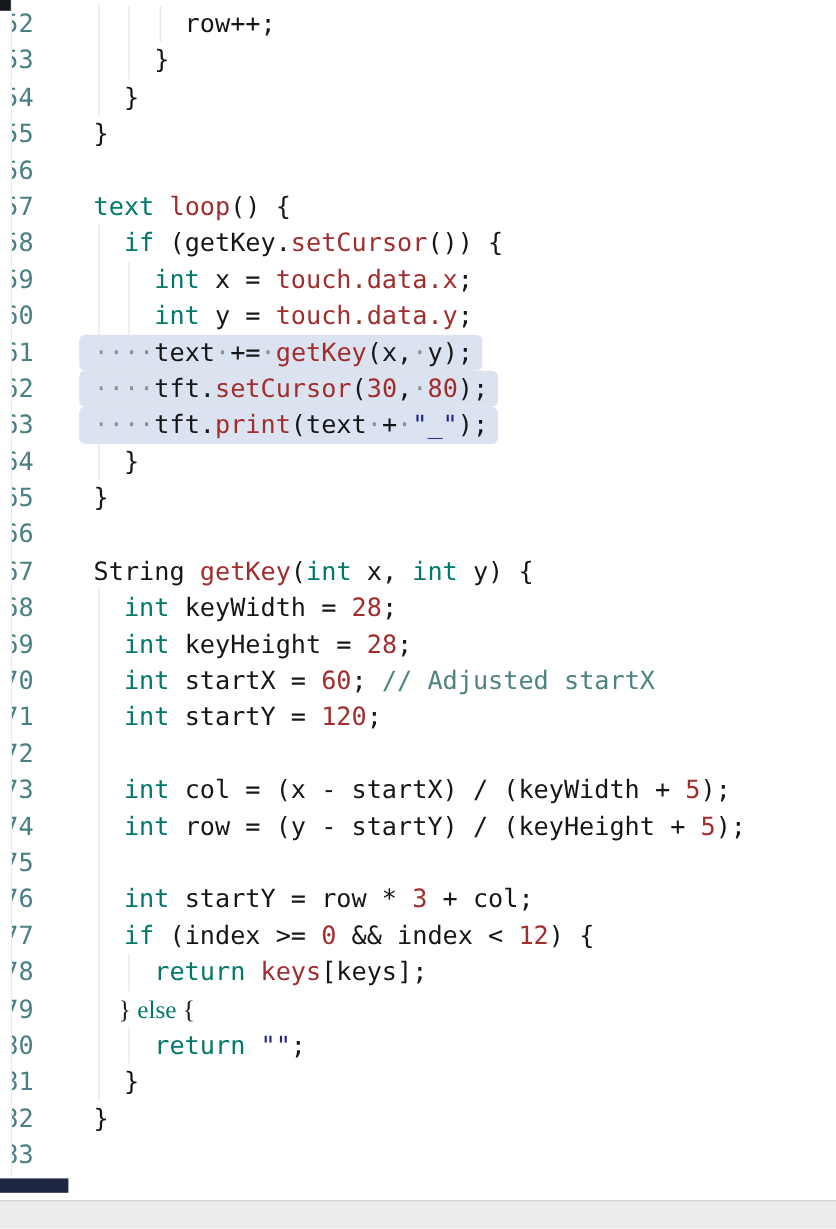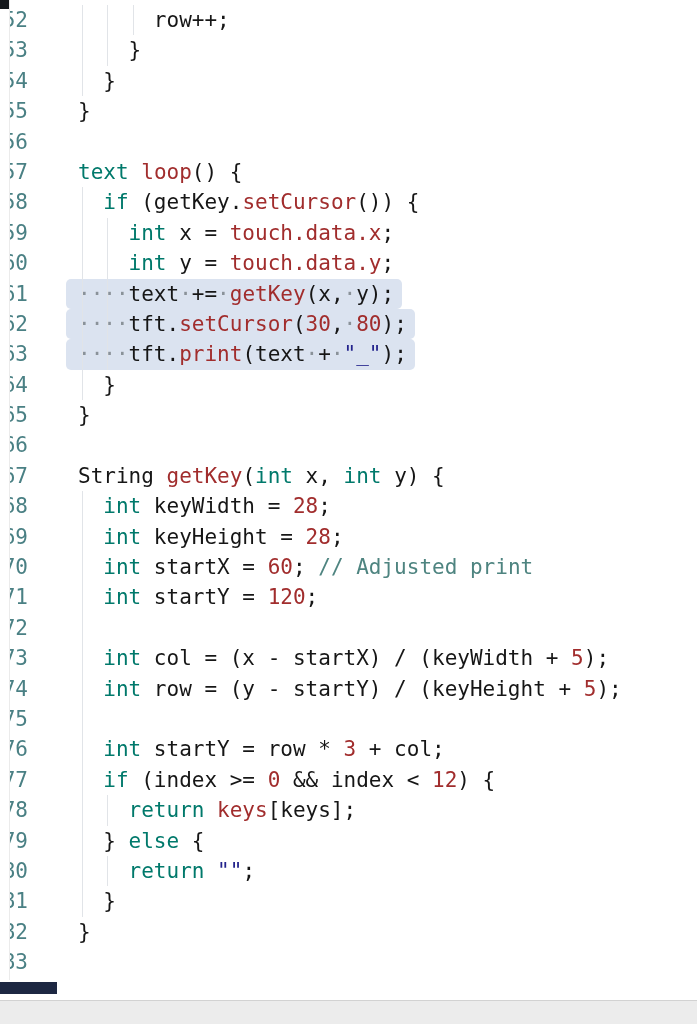--- a/index.html
+++ b/index.html
@@ -102,21 +102,21 @@
       <div class="line">
         <div class="gutter">68</div>
         <div class="code"><span class="guide" style="left: calc(0ch + 4px);"></span><span class="txt" style="padding-left: 2ch;"><span class="tk-k">int</span><span class="tk-p"> keyWidth = </span><span class="tk-n">28</span><span class="tk-p">;</span></span></div>
       </div>
       <div class="line">
         <div class="gutter">69</div>
         <div class="code"><span class="guide" style="left: calc(0ch + 4px);"></span><span class="txt" style="padding-left: 2ch;"><span class="tk-k">int</span><span class="tk-p"> keyHeight = </span><span class="tk-n">28</span><span class="tk-p">;</span></span></div>
       </div>
       <div class="line">
         <div class="gutter">70</div>
-        <div class="code"><span class="guide" style="left: calc(0ch + 4px);"></span><span class="txt" style="padding-left: 2ch;"><span class="tk-k">int</span><span class="tk-p"> startX = </span><span class="tk-n">60</span><span class="tk-p">; </span><span class="tk-c">// Adjusted print</span></span></div>
+        <div class="code"><span class="guide" style="left: calc(0ch + 4px);"></span><span class="txt" style="padding-left: 2ch;"><span class="tk-k">int</span><span class="tk-p"> startX = </span><span class="tk-n">60</span><span class="tk-p">; </span><span class="tk-c">// Adjusted startX</span></span></div>
       </div>
       <div class="line">
         <div class="gutter">71</div>
         <div class="code"><span class="guide" style="left: calc(0ch + 4px);"></span><span class="txt" style="padding-left: 2ch;"><span class="tk-k">int</span><span class="tk-p"> startY = </span><span class="tk-n">120</span><span class="tk-p">;</span></span></div>
       </div>
       <div class="line">
         <div class="gutter">72</div>
         <div class="code"><span class="guide" style="left: calc(0ch + 4px);"></span><span class="txt"></span></div>
       </div>
       <div class="line">
@@ -138,21 +138,21 @@
       <div class="line">
         <div class="gutter">77</div>
         <div class="code"><span class="guide" style="left: calc(0ch + 4px);"></span><span class="txt" style="padding-left: 2ch;"><span class="tk-k">if</span><span class="tk-p"> (index &gt;= </span><span class="tk-n">0</span><span class="tk-p"> &amp;&amp; index &lt; </span><span class="tk-n">12</span><span class="tk-p">) {</span></span></div>
       </div>
       <div class="line">
         <div class="gutter">78</div>
         <div class="code"><span class="guide" style="left: calc(0ch + 4px);"></span><span class="guide" style="left: calc(2ch + 4px);"></span><span class="txt" style="padding-left: 4ch;"><span class="tk-k">return</span><span class="tk-p"> </span><span class="tk-f">keys</span><span class="tk-p">[keys];</span></span></div>
       </div>
       <div class="line">
         <div class="gutter">79</div>
-        <div class="code"><span class="guide" style="left: calc(0ch + 4px);"></span><span class="txt" style="padding-left: 2ch;"><span class="tk-p">} </span><span class="tk-k">else</span><span class="tk-p"> {</span></span></div>
+        <div class="code"><span class="guide" style="left: calc(0ch + 4px);"></span><span class="txt" style="padding-left: 2ch; font-family: Liberation Serif, serif;"><span class="tk-p">} </span><span class="tk-k">else</span><span class="tk-p"> {</span></span></div>
       </div>
       <div class="line">
         <div class="gutter">80</div>
         <div class="code"><span class="guide" style="left: calc(0ch + 4px);"></span><span class="guide" style="left: calc(2ch + 4px);"></span><span class="txt" style="padding-left: 4ch;"><span class="tk-k">return</span><span class="tk-p"> </span><span class="tk-s">""</span><span class="tk-p">;</span></span></div>
       </div>
       <div class="line">
         <div class="gutter">81</div>
         <div class="code"><span class="guide" style="left: calc(0ch + 4px);"></span><span class="txt" style="padding-left: 2ch;"><span class="tk-p">}</span></span></div>
       </div>
       <div class="line">

